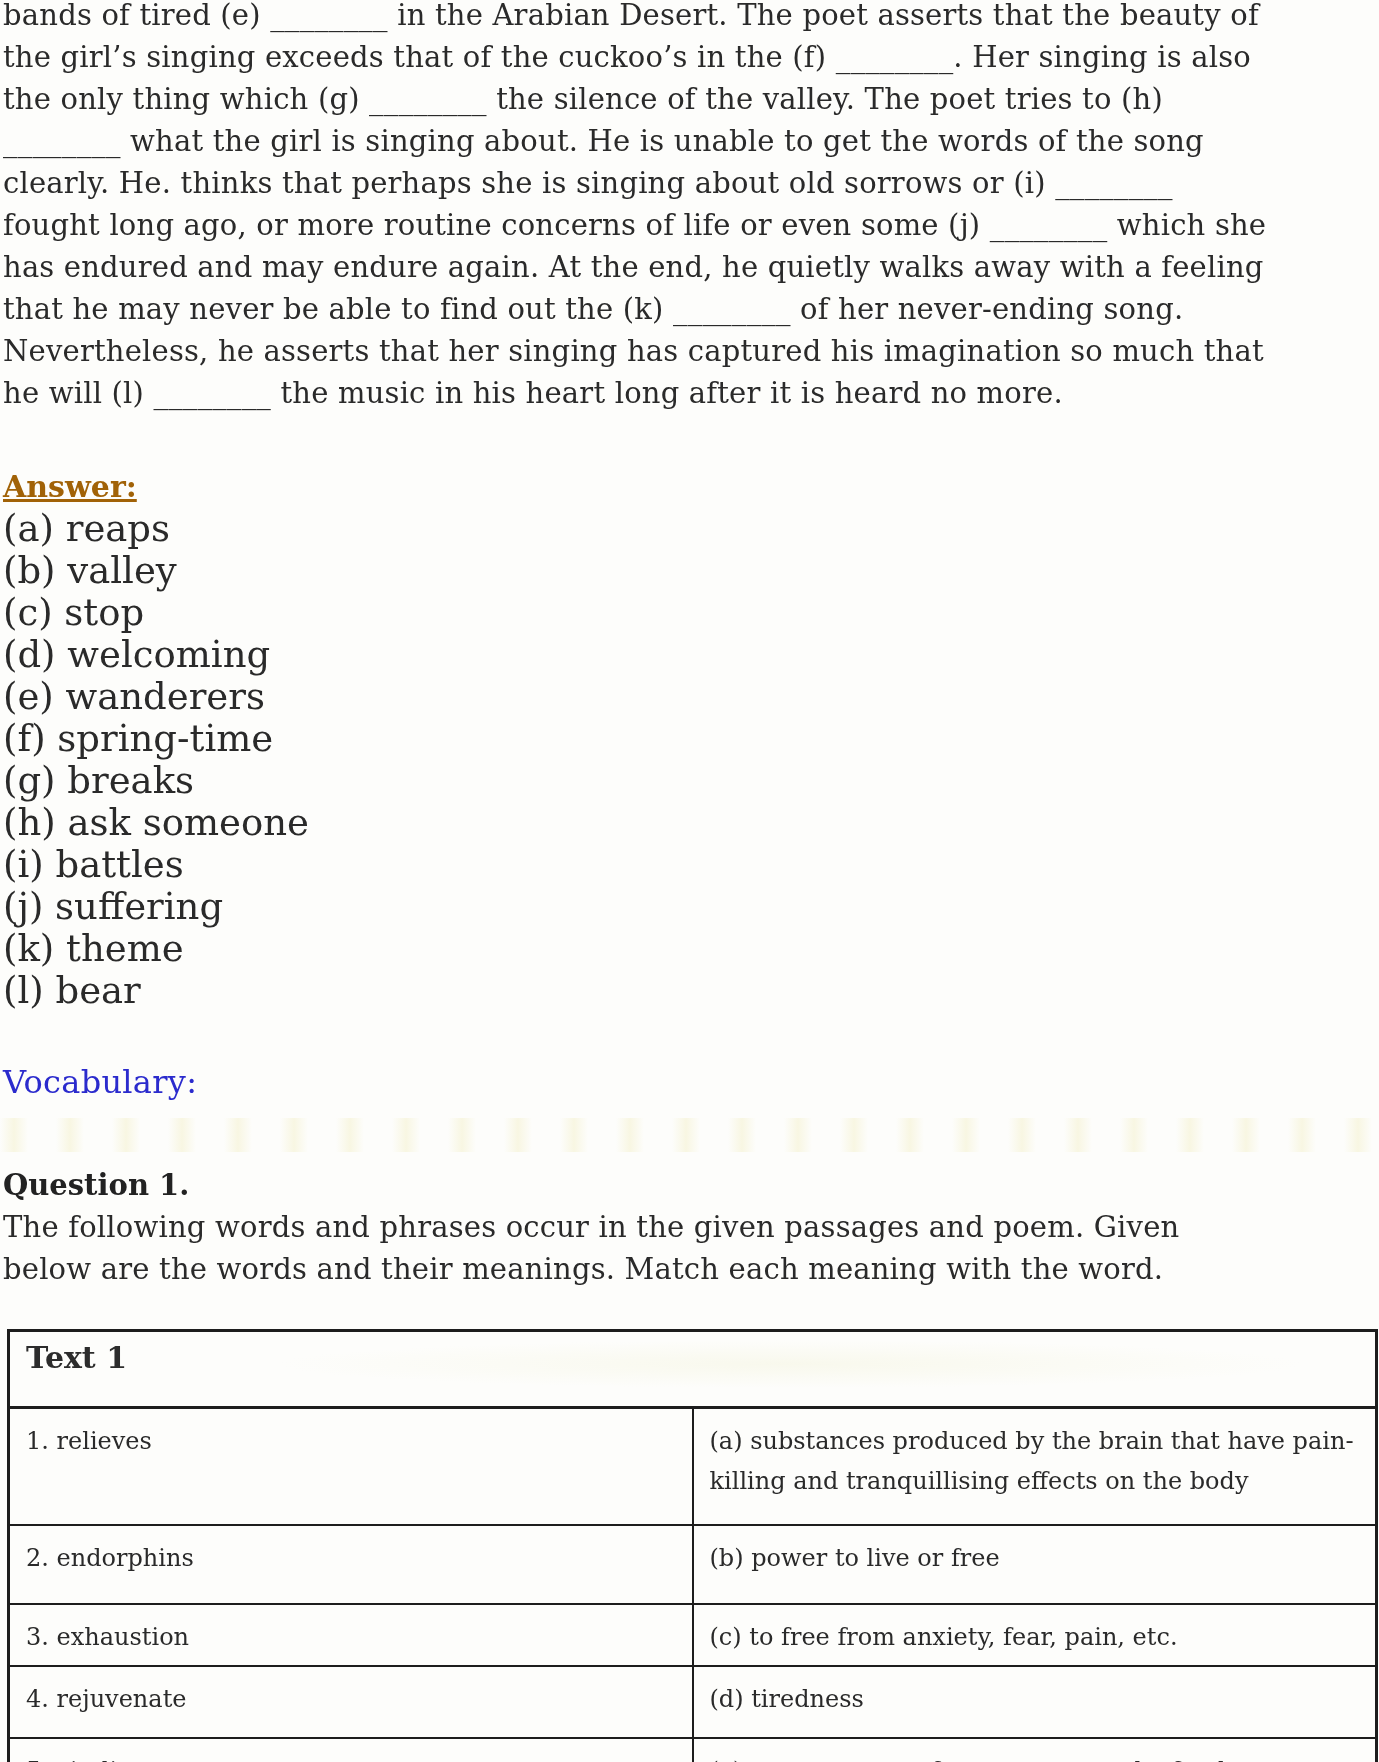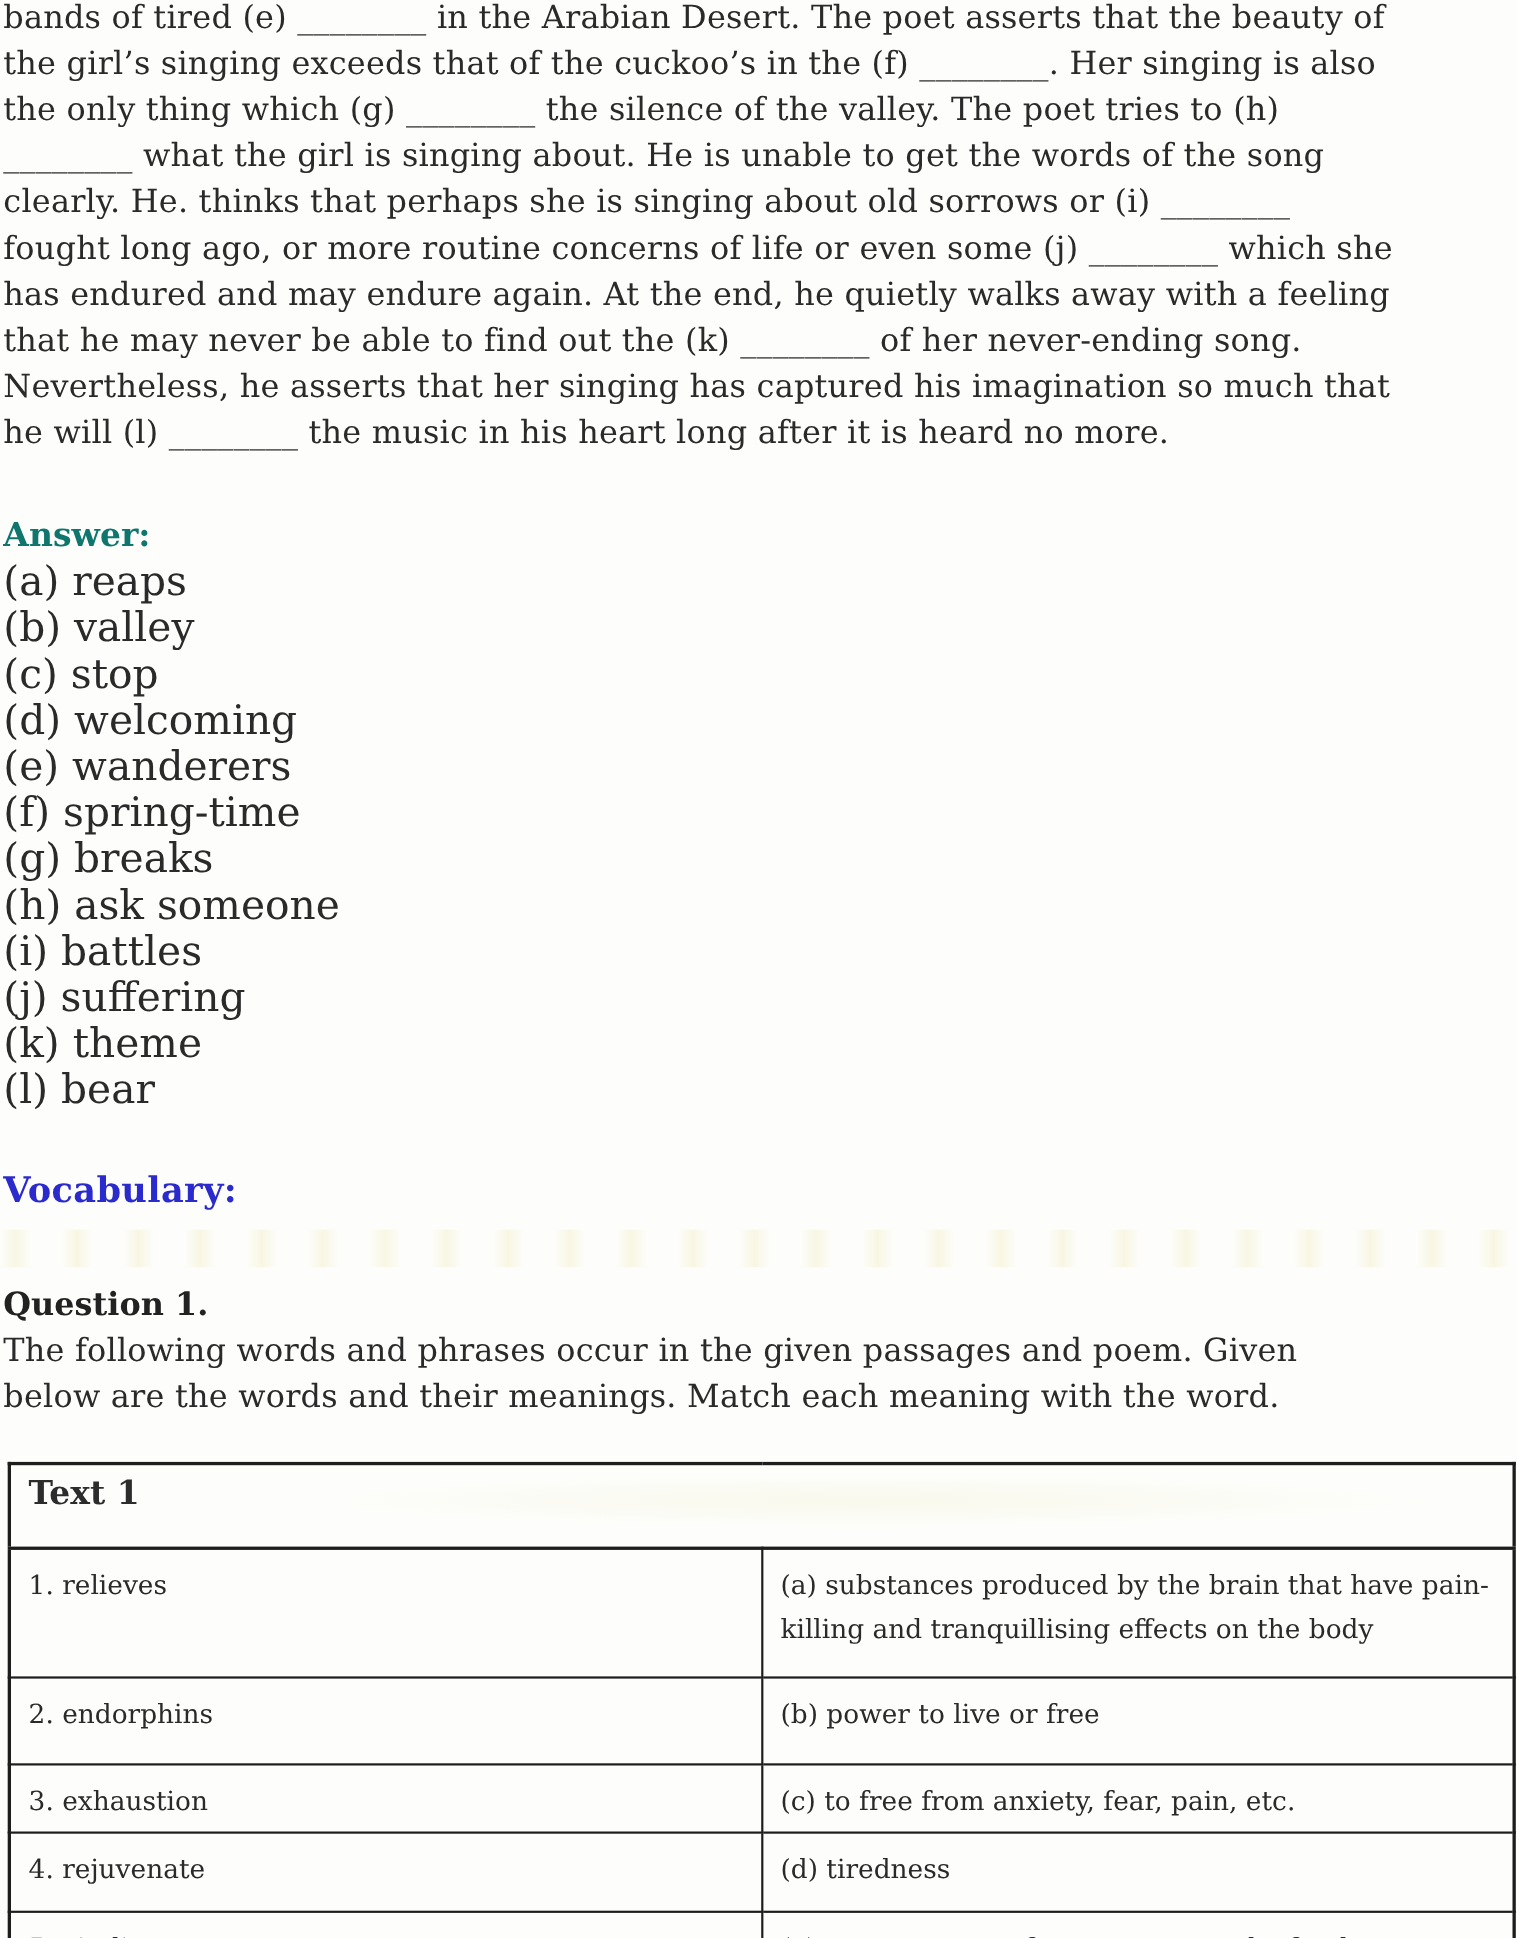--- a/index.html
+++ b/index.html
@@ -43,32 +43,33 @@
     white-space: nowrap;
     letter-spacing: 0.2px;
   }
   .answer-block {
     margin-top: 52px;
   }
   .answer-heading {
     font-size: 30px;
     line-height: 42px;
     font-weight: bold;
-    color: #0f766e;
+    color: #a16207;
+    text-decoration: underline;
   }
   .answer-item {
     font-size: 37px;
     line-height: 42px;
     white-space: nowrap;
   }
   .vocab-heading {
     margin-top: 48px;
     font-size: 32px;
     line-height: 44px;
-    font-weight: bold;
+    font-weight: normal;
     letter-spacing: 0.3px;
   }
   .question-block {
     margin-top: 60px;
   }
   .question-title {
     font-size: 29px;
     line-height: 42px;
     font-weight: bold;
     color: #222222;

